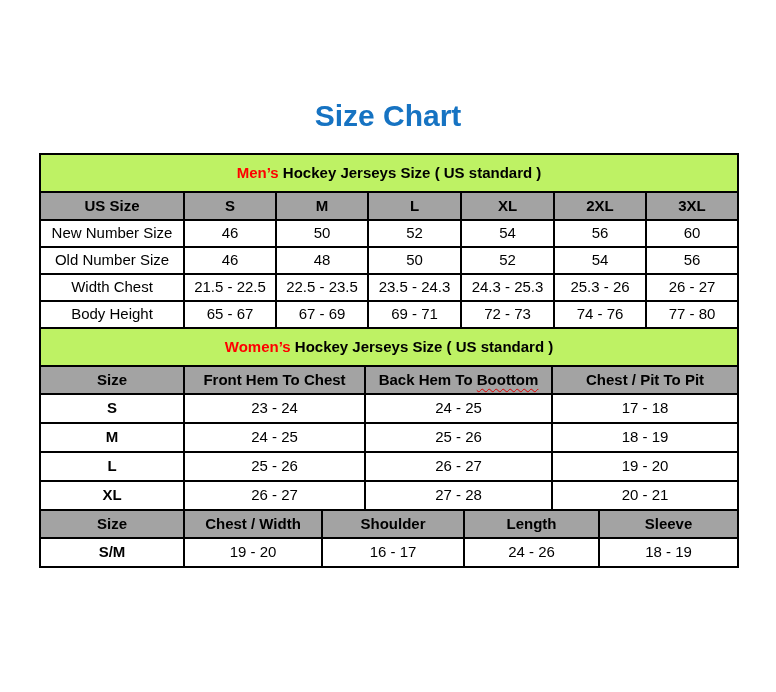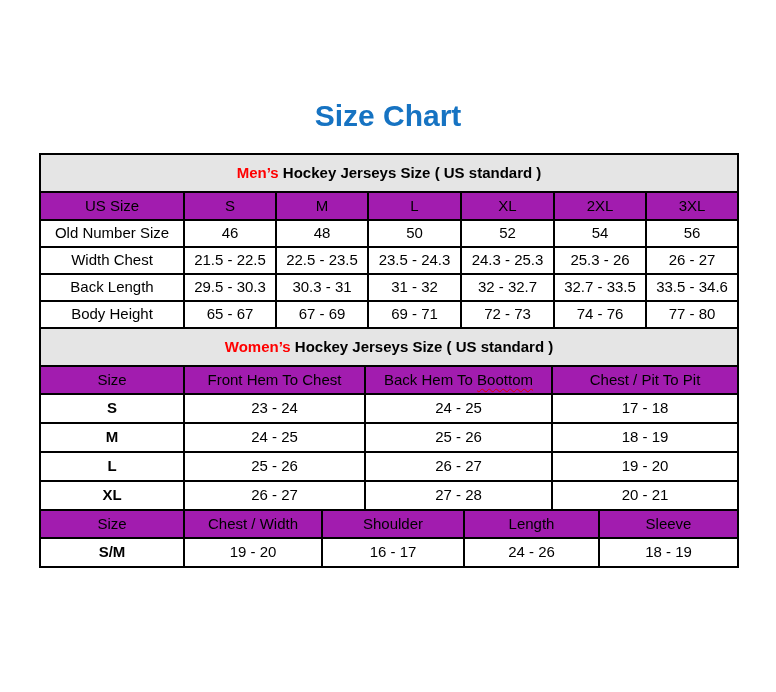--- a/index.html
+++ b/index.html
@@ -45,30 +45,30 @@
     border: 2px solid #000;
     text-align: center;
     vertical-align: middle;
     padding: 0 2px;
     font-size: 15px;
     line-height: 1.1;
     overflow: hidden;
     white-space: nowrap;
   }
   .banner-cell {
-    background: #e5e5e5;
+    background: #bef264;
     height: 36px;
     font-size: 17.5px;
     font-weight: bold;
   }
   .banner-highlight { color: #FF0000; }
   th.col-header {
-    font-weight: normal;
+    font-weight: bold;
     height: 26px;
-    background: #a21caf;
+    background: #a3a3a3;
   }
   td.data-cell { height: 25px; }
   .sec-women td.data-cell, .sec-youth td.data-cell { height: 27px; }
   td.row-label-bold { font-weight: bold; }
   .squiggle {
     text-decoration-line: underline;
     text-decoration-style: wavy;
     text-decoration-color: #E00000;
     text-decoration-thickness: 1px;
     text-underline-offset: 3px;
@@ -100,45 +100,45 @@
       <tr>
         <th class="col-header">US Size</th>
         <th class="col-header">S</th>
         <th class="col-header">M</th>
         <th class="col-header">L</th>
         <th class="col-header">XL</th>
         <th class="col-header">2XL</th>
         <th class="col-header">3XL</th>
       </tr>
       <tr>
+        <td class="data-cell">New Number Size</td>
+        <td class="data-cell">46</td>
+        <td class="data-cell">50</td>
+        <td class="data-cell">52</td>
+        <td class="data-cell">54</td>
+        <td class="data-cell">56</td>
+        <td class="data-cell">60</td>
+      </tr>
+      <tr>
         <td class="data-cell">Old Number Size</td>
         <td class="data-cell">46</td>
         <td class="data-cell">48</td>
         <td class="data-cell">50</td>
         <td class="data-cell">52</td>
         <td class="data-cell">54</td>
         <td class="data-cell">56</td>
       </tr>
       <tr>
         <td class="data-cell">Width Chest</td>
         <td class="data-cell">21.5 - 22.5</td>
         <td class="data-cell">22.5 - 23.5</td>
         <td class="data-cell">23.5 - 24.3</td>
         <td class="data-cell">24.3 - 25.3</td>
         <td class="data-cell">25.3 - 26</td>
         <td class="data-cell">26 - 27</td>
-      </tr>
-      <tr>
-        <td class="data-cell">Back Length</td>
-        <td class="data-cell">29.5 - 30.3</td>
-        <td class="data-cell">30.3 - 31</td>
-        <td class="data-cell">31 - 32</td>
-        <td class="data-cell">32 - 32.7</td>
-        <td class="data-cell">32.7 - 33.5</td>
-        <td class="data-cell">33.5 - 34.6</td>
       </tr>
       <tr>
         <td class="data-cell">Body Height</td>
         <td class="data-cell">65 - 67</td>
         <td class="data-cell">67 - 69</td>
         <td class="data-cell">69 - 71</td>
         <td class="data-cell">72 - 73</td>
         <td class="data-cell">74 - 76</td>
         <td class="data-cell">77 - 80</td>
       </tr>

